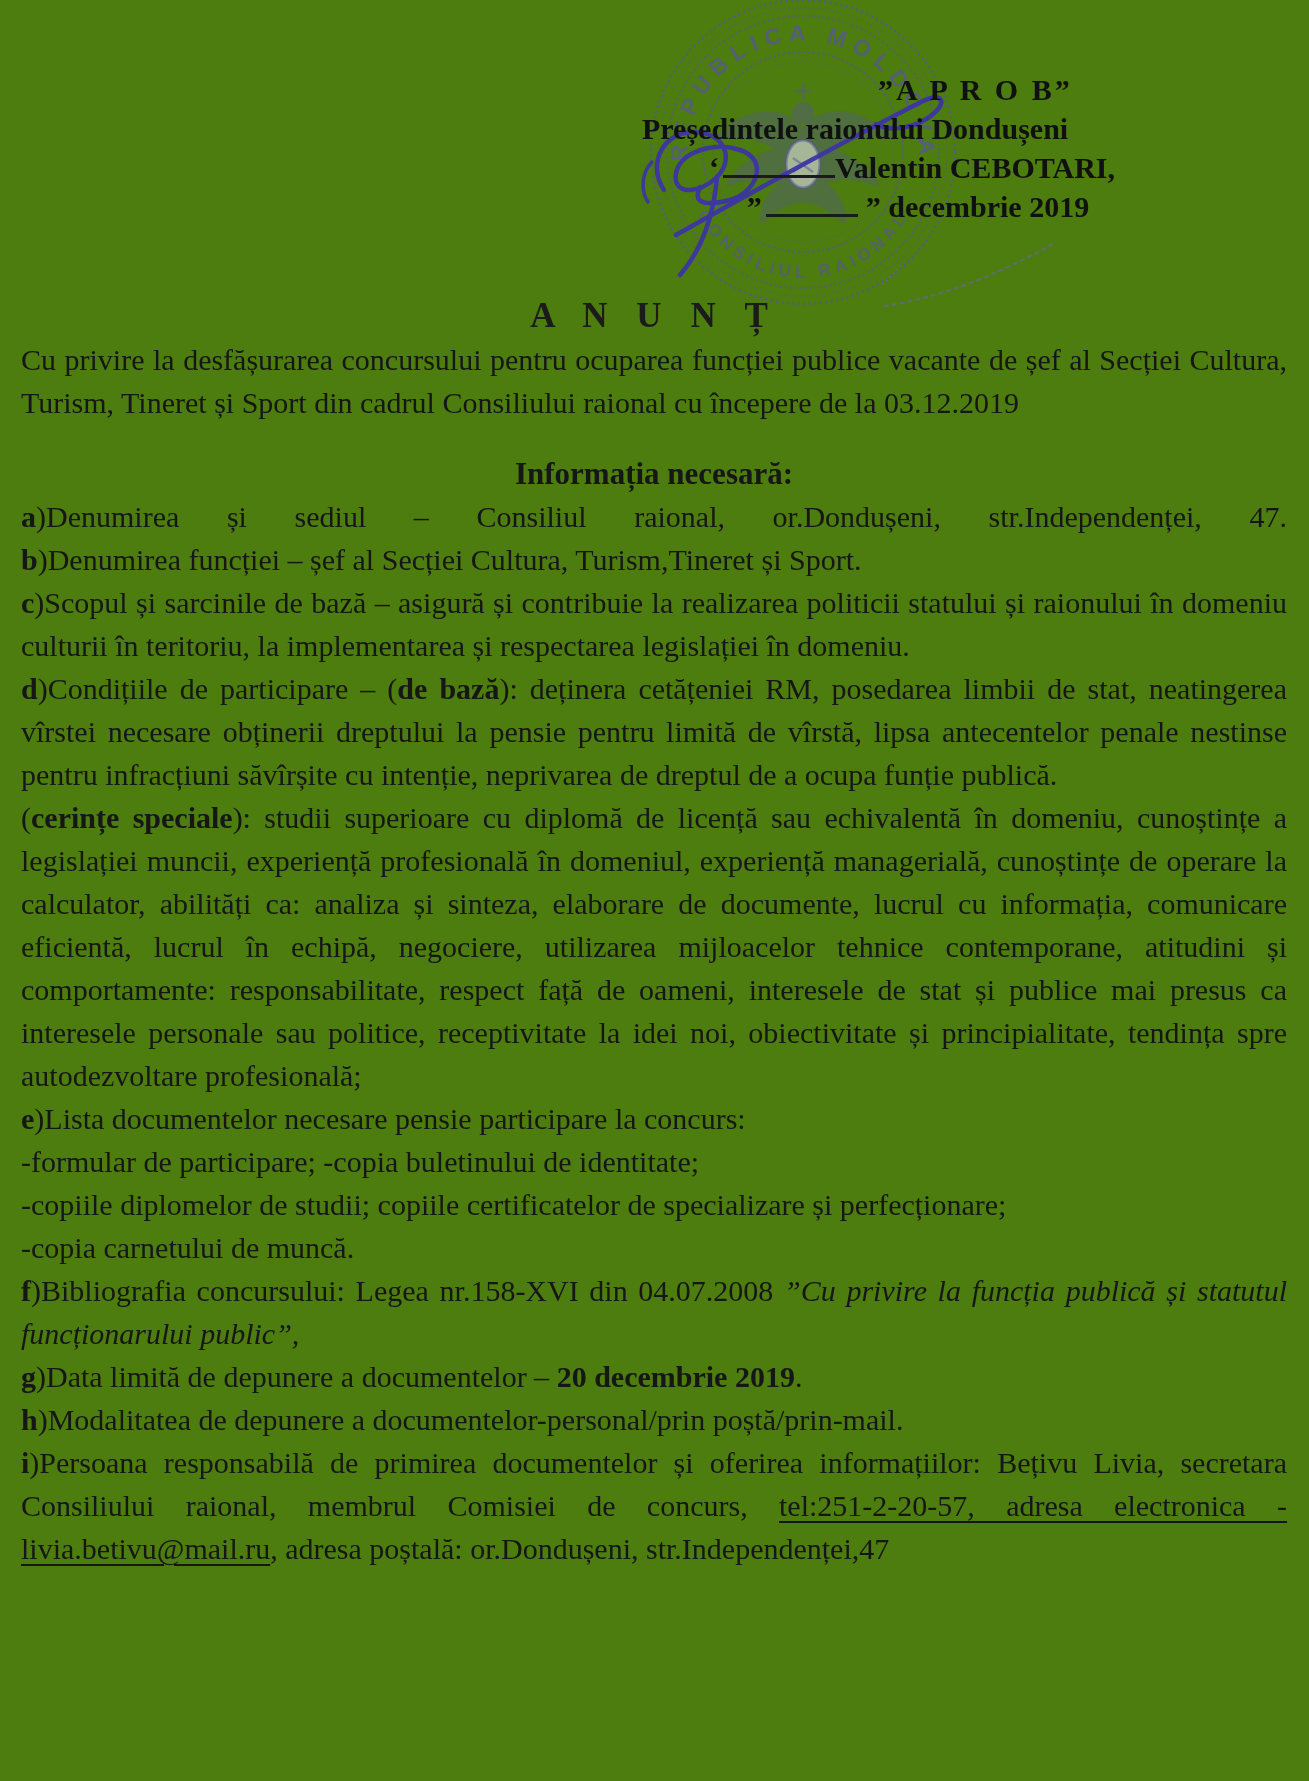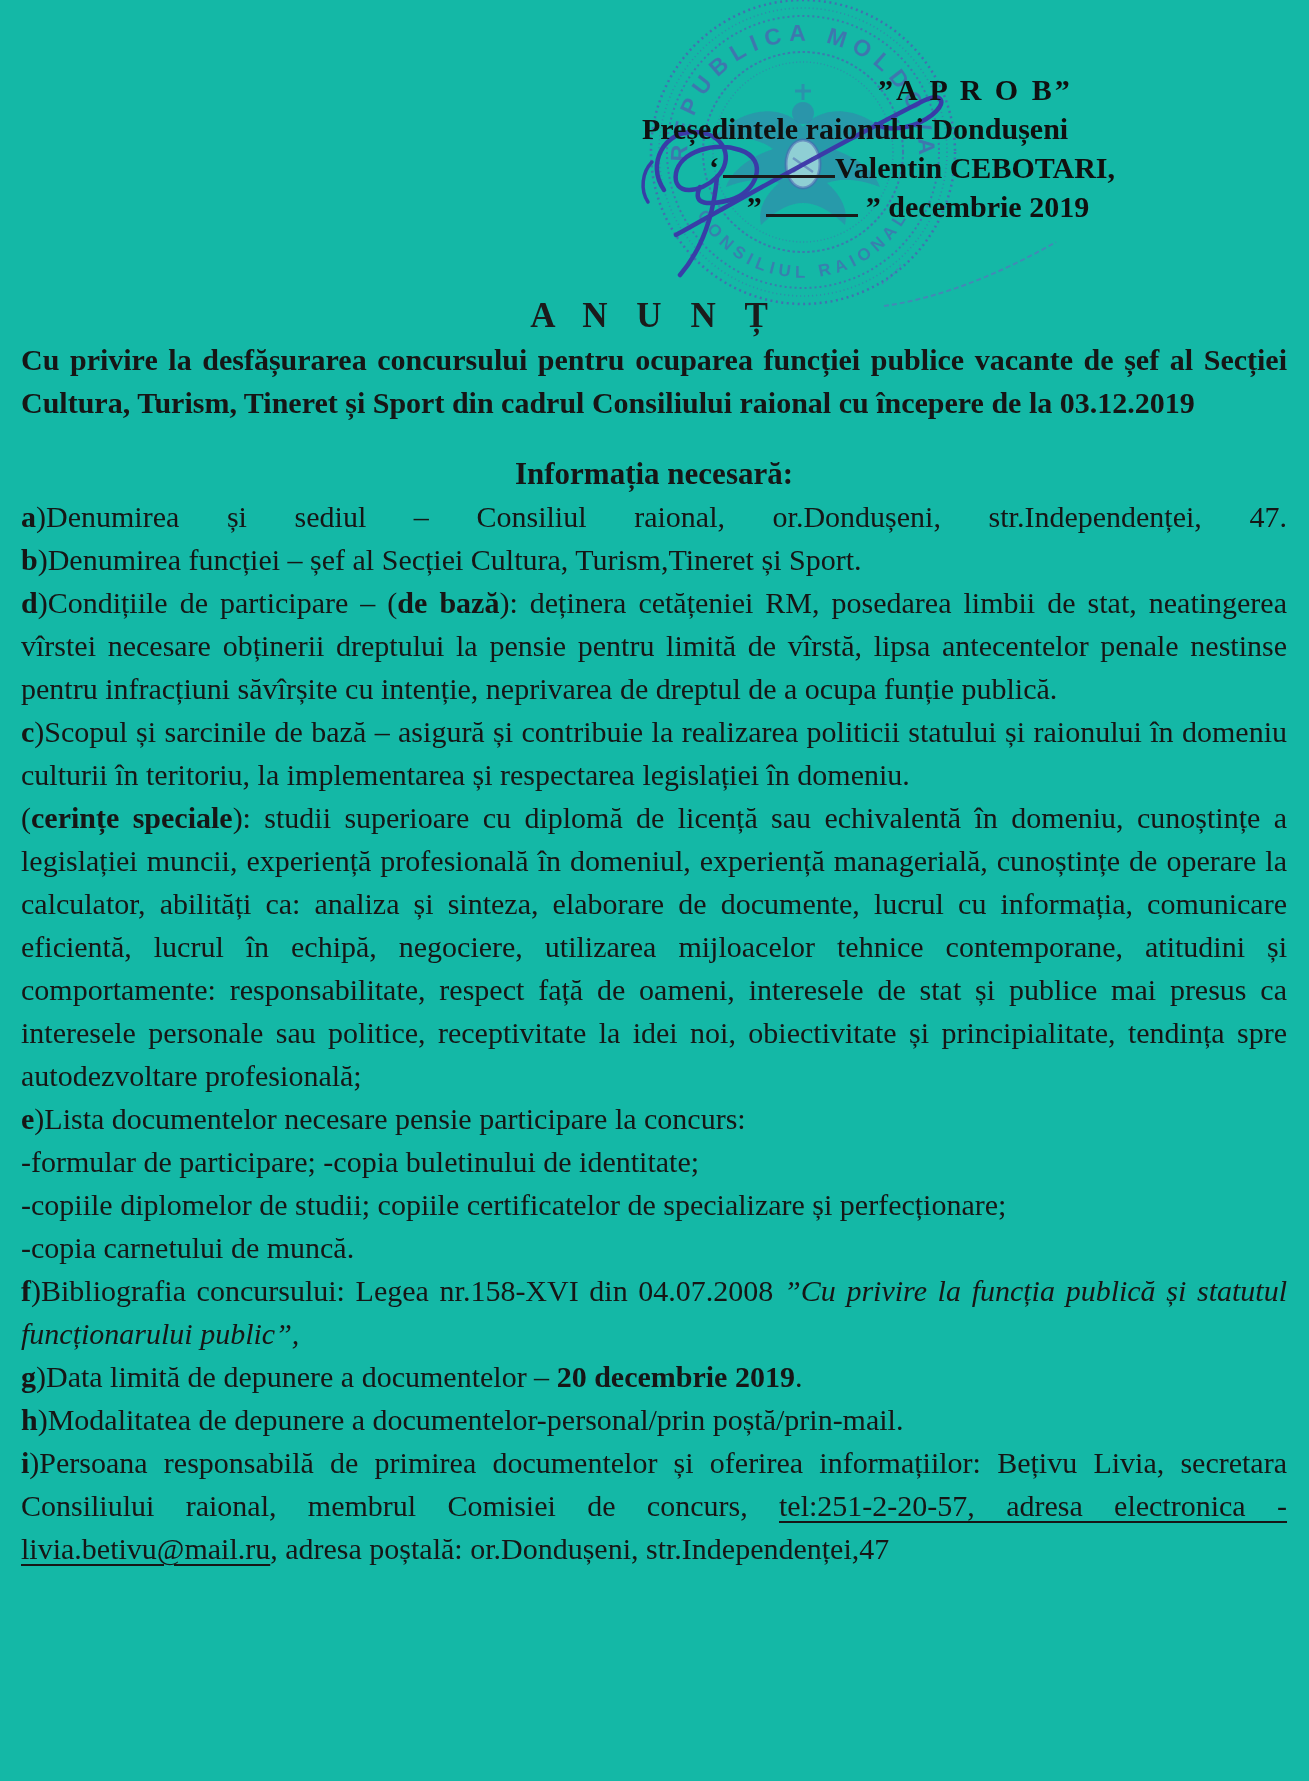--- a/index.html
+++ b/index.html
@@ -3,21 +3,21 @@
 <meta charset="utf-8">
 <style>
   * { margin:0; padding:0; box-sizing:border-box; }
   html,body { background:#ffffff; }
   body {
     width:1309px; height:1781px;
     position:relative; overflow:hidden;
     font-family:"Liberation Serif", serif;
     color:#161616;
   }
-  .page { position:absolute; inset:0; background:#14b8a6;padding-left:20px; }
+  .page { position:absolute; inset:0; background:#4d7c0f;padding-left:20px; }
 
   
   .stamp { position:absolute; left:633px; top:-18px; width:340px; height:340px; opacity:.82; }
   .stamp-smudge { position:absolute; left:880px; top:240px; width:180px; height:80px; opacity:.55; }
   .signature { position:absolute; left:618px; top:72px; width:370px; height:235px; }
 
   
   .approval {
     position:absolute; left:642px; top:70px; width:540px;
     font-weight:bold; font-size:30px; line-height:39px; color:#101010;
@@ -29,21 +29,21 @@
   .date-row { padding-left:12px; }
   .date-underline { display:inline-block; width:92px; height:26px; border-bottom:3px solid #1a1a1a; margin-right:8px; vertical-align:baseline; }
 
   
   .doc { position:absolute; left:21px; right:22px; top:293px; }
   .doc p, .doc .line { font-size:30px; line-height:43px; color:#161616; }
   .title {
     text-align:center; font-weight:bold; font-size:35px; line-height:45px;
     letter-spacing:10px; color:#1b1b1b;
   }
-  .subtitle { font-weight:bold; font-size:31px; }
+  .subtitle { font-weight:normal; font-size:31px; }
   .justify { text-align:justify; }
   .stretch { text-align:justify; text-align-last:justify; }
   .section-header { text-align:center; font-weight:bold; font-size:31px; line-height:43px;margin-top:28px; }
   .nowrap { white-space:nowrap; }
   .b { font-weight:bold; }
   .i { font-style:italic; }
   .u { text-decoration:underline; text-decoration-thickness:2px; text-underline-offset:5px; }
 </style>
 </head>
 <body>
@@ -110,22 +110,22 @@
     </div>
   </div>
 
   <div class="doc">
     <div class="title">A N U N Ț</div>
     <p class="subtitle justify">Cu privire la desfășurarea concursului pentru ocuparea funcției publice vacante de șef al Secției Cultura, Turism, Tineret și Sport din cadrul Consiliului raional cu începere de la 03.12.2019</p>
     <div class="section-header">Informația necesară:</div>
 
     <p class="stretch nowrap"><span class="b">a</span><span>)Denumirea și sediul – Consiliul raional, or.Dondușeni, str.Independenței, 47.</span></p>
     <p><span class="b">b</span><span>)Denumirea funcției – șef al Secției Cultura, Turism,Tineret și Sport.</span></p>
+    <p class="justify"><span class="b">c</span><span>)Scopul și sarcinile de bază – asigură și contribuie la realizarea politicii statului și raionului în domeniu culturii în teritoriu, la implementarea și respectarea legislației în domeniu.</span></p>
     <p class="justify"><span class="b">d</span><span>)Condițiile de participare – (</span><span class="b">de bază</span><span>): deținera cetățeniei RM, posedarea limbii de stat, neatingerea vîrstei necesare obținerii dreptului la pensie pentru limită de vîrstă, lipsa antecentelor penale nestinse pentru infracțiuni săvîrșite cu intenție, neprivarea de dreptul de a ocupa funție publică.</span></p>
-    <p class="justify"><span class="b">c</span><span>)Scopul și sarcinile de bază – asigură și contribuie la realizarea politicii statului și raionului în domeniu culturii în teritoriu, la implementarea și respectarea legislației în domeniu.</span></p>
     <p class="justify"><span>(</span><span class="b">cerințe speciale</span><span>): studii superioare cu diplomă de licență sau echivalentă în domeniu, cunoștințe a legislației muncii, experiență profesională în domeniul, experiență managerială, cunoștințe de operare la calculator, abilități ca: analiza și sinteza, elaborare de documente, lucrul cu informația, comunicare eficientă, lucrul în echipă, negociere, utilizarea mijloacelor tehnice contemporane, atitudini și comportamente: responsabilitate, respect față de oameni, interesele de stat și publice mai presus ca interesele personale sau politice, receptivitate la idei noi, obiectivitate și principialitate, tendința spre autodezvoltare profesională;</span></p>
     <p><span class="b">e</span><span>)Lista documentelor necesare pensie participare la concurs:</span></p>
     <p class="nowrap"><span> -formular de participare; -copia buletinului de identitate;</span></p>
     <p class="nowrap"><span> -copiile diplomelor de studii; copiile certificatelor de specializare și perfecționare;</span></p>
     <p class="nowrap"><span> -copia carnetului de muncă.</span></p>
     <p class="justify"><span class="b">f</span><span>)Bibliografia concursului: Legea nr.158-XVI din 04.07.2008 </span><span class="i">”Cu privire la funcția publică și statutul funcționarului public”,</span></p>
     <p><span class="b">g</span><span>)Data limită de depunere a documentelor –  </span><span class="b">20 decembrie 2019</span><span>.</span></p>
     <p><span class="b">h</span><span>)Modalitatea de depunere a documentelor-personal/prin poștă/prin-mail.</span></p>
     <p class="justify"><span class="b">i</span><span>)Persoana responsabilă de primirea documentelor și oferirea informațiilor: Bețivu Livia, secretara Consiliului raional,  membrul Comisiei de concurs, </span><span class="u">tel:251-2-20-57, adresa electronica - livia.betivu@mail.ru</span><span>, adresa poștală: or.Dondușeni, str.Independenței,47</span></p>
   </div>

